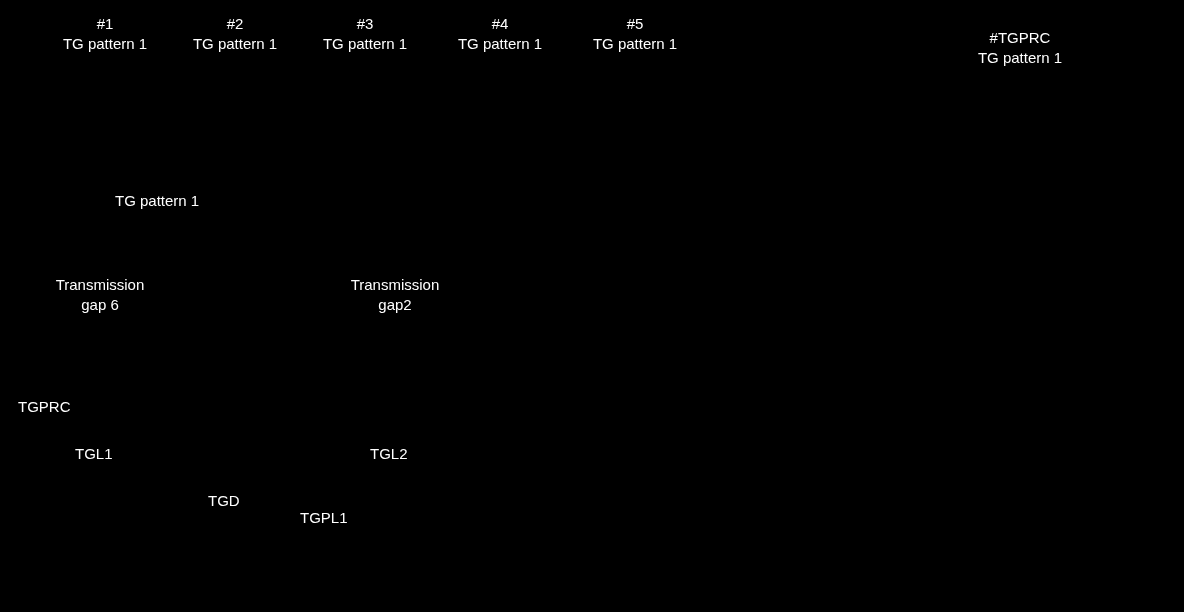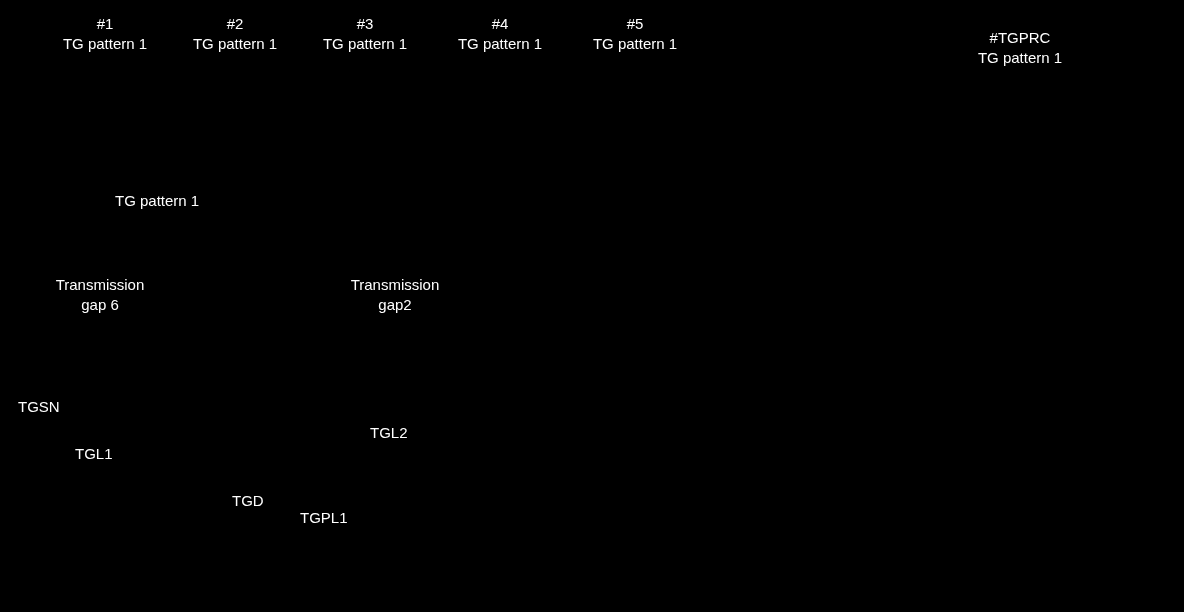--- a/index.html
+++ b/index.html
@@ -53,17 +53,17 @@
 
 <div class="label two-line" style="left:40px; top:275px; width:120px;">
   <div>Transmission</div>
   <div>gap 6</div>
 </div>
 <div class="label two-line" style="left:335px; top:275px; width:120px;">
   <div>Transmission</div>
   <div>gap2</div>
 </div>
 
-<div class="label" style="left:18px; top:398px;">TGSN</div>
+<div class="label" style="left:18px; top:398px;">TGPRC</div>
 <div class="label" style="left:75px; top:445px;">TGL1</div>
-<div class="label" style="left:370px; top:424px;">TGL2</div>
-<div class="label" style="left:232px; top:492px;">TGD</div>
+<div class="label" style="left:370px; top:445px;">TGL2</div>
+<div class="label" style="left:208px; top:492px;">TGD</div>
 <div class="label" style="left:300px; top:509px;">TGPL1</div>
 
 </body></html>

